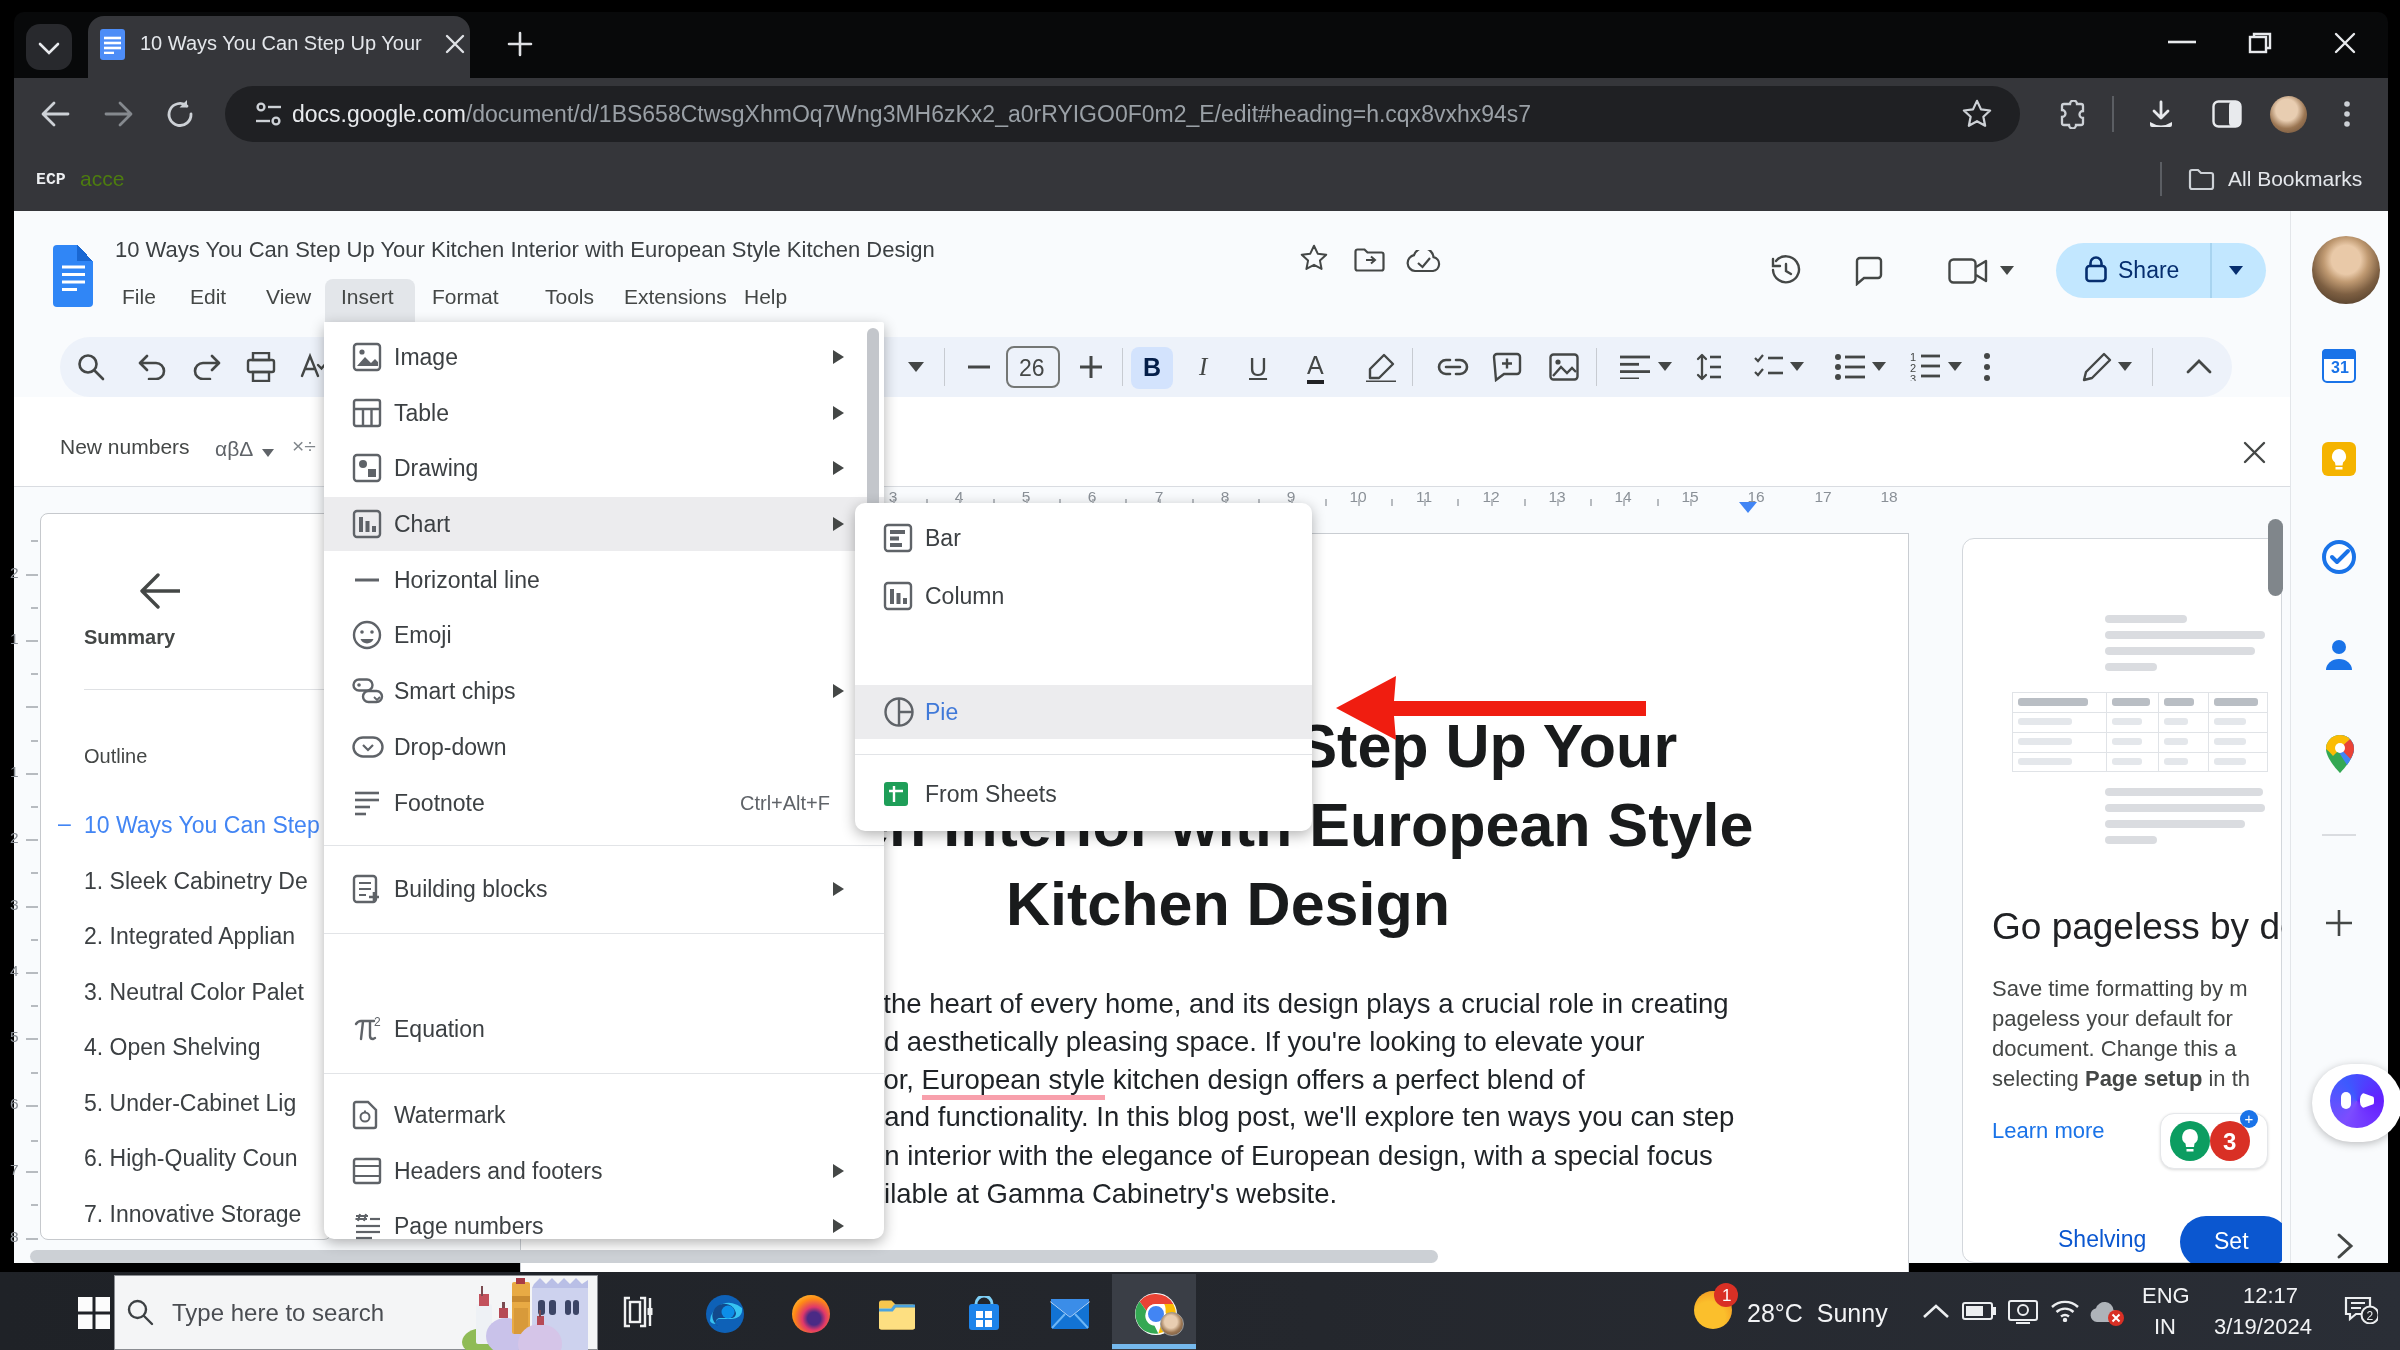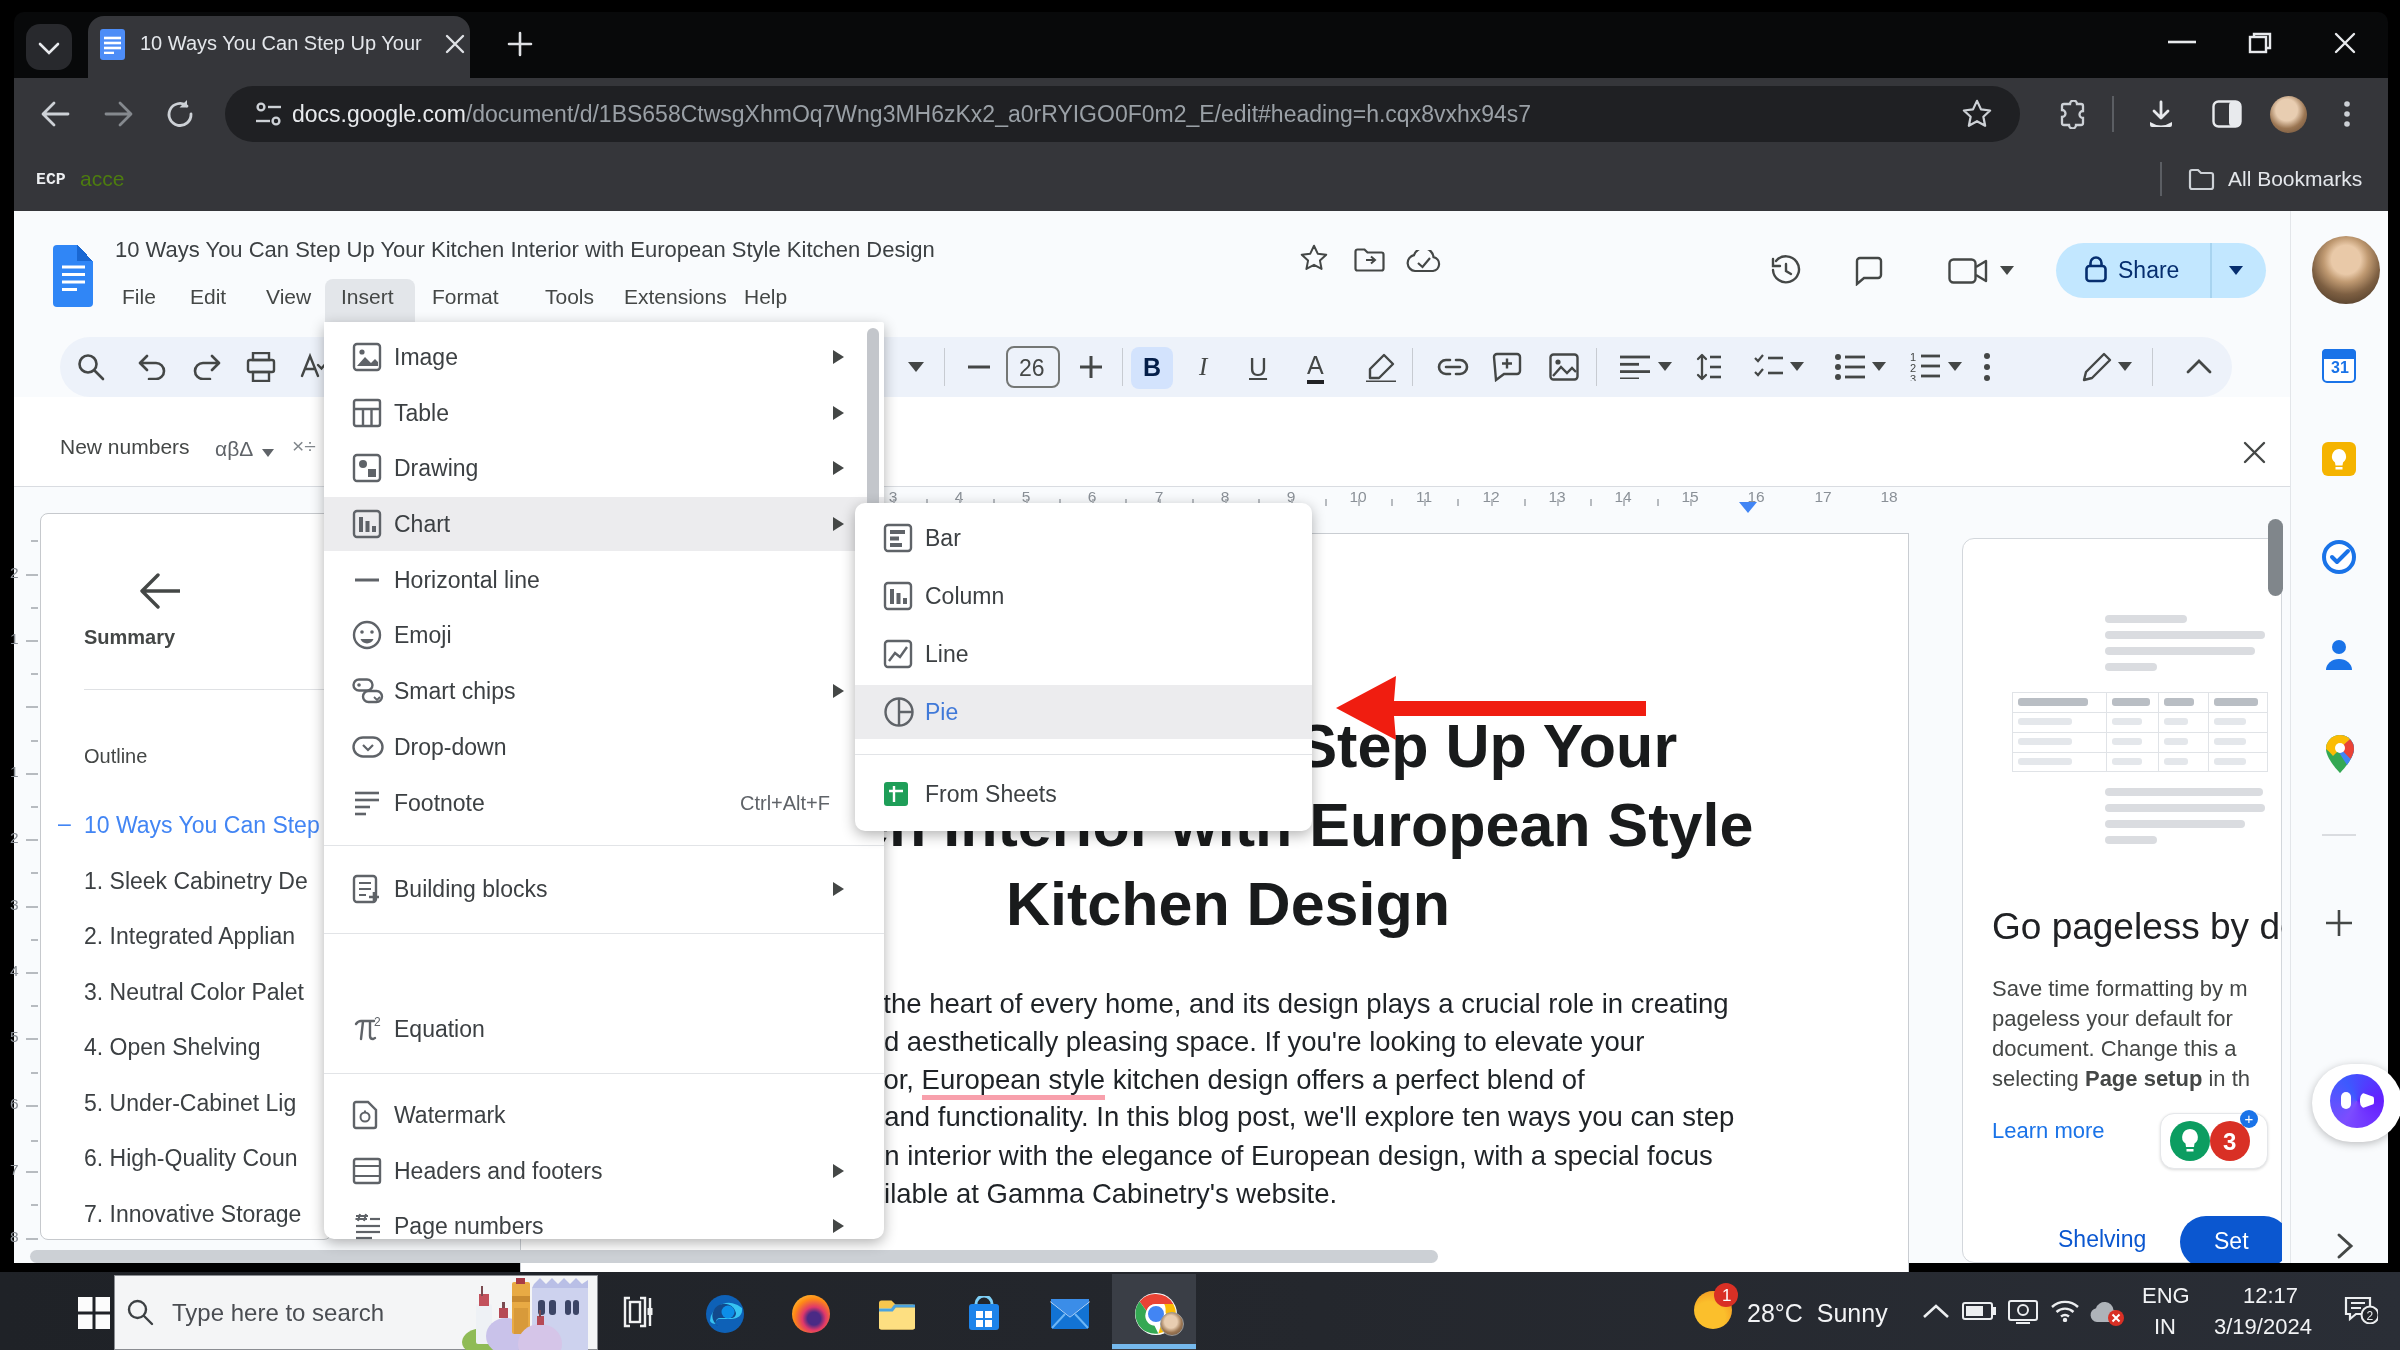--- a/index.html
+++ b/index.html
@@ -661,29 +661,20 @@
       <span class="mico">
         <svg width="30" height="30" viewBox="0 0 30 30">
           <rect x="2" y="2" width="26" height="26" rx="3" fill="none" stroke="#5f6368" stroke-width="2.4"></rect>
           <rect x="7" y="8" width="4" height="15" fill="#5f6368"></rect>
           <rect x="13.5" y="12" width="4" height="11" fill="#5f6368"></rect>
           <rect x="20" y="17" width="4" height="6" fill="#5f6368"></rect>
         </svg>
       </span>
       <span class="mlabel">Column</span>
     </div>
-    <div class="mrow" style="top:124px">
-      <span class="mico">
-        <svg width="30" height="30" viewBox="0 0 30 30">
-          <rect x="2" y="2" width="26" height="26" rx="3" fill="none" stroke="#5f6368" stroke-width="2.4"></rect>
-          <path d="M6 22 L12 14 L17 18 L24 8" fill="none" stroke="#5f6368" stroke-width="2.4"></path>
-        </svg>
-      </span>
-      <span class="mlabel">Line</span>
-    </div>
     <div class="mrow hl" style="top:182px">
       <span class="mico">
         <svg width="32" height="32" viewBox="0 0 32 32">
           <circle cx="16" cy="16" r="13.5" fill="none" stroke="#5f6368" stroke-width="2.4"></circle>
           <path d="M16 2.5 V29.5 M16 16 H29.5" fill="none" stroke="#5f6368" stroke-width="2.4"></path>
         </svg>
       </span>
       <span class="mlabel" style="color:#4079d8">Pie</span>
     </div>
     <div class="mrow" style="top:264px">

